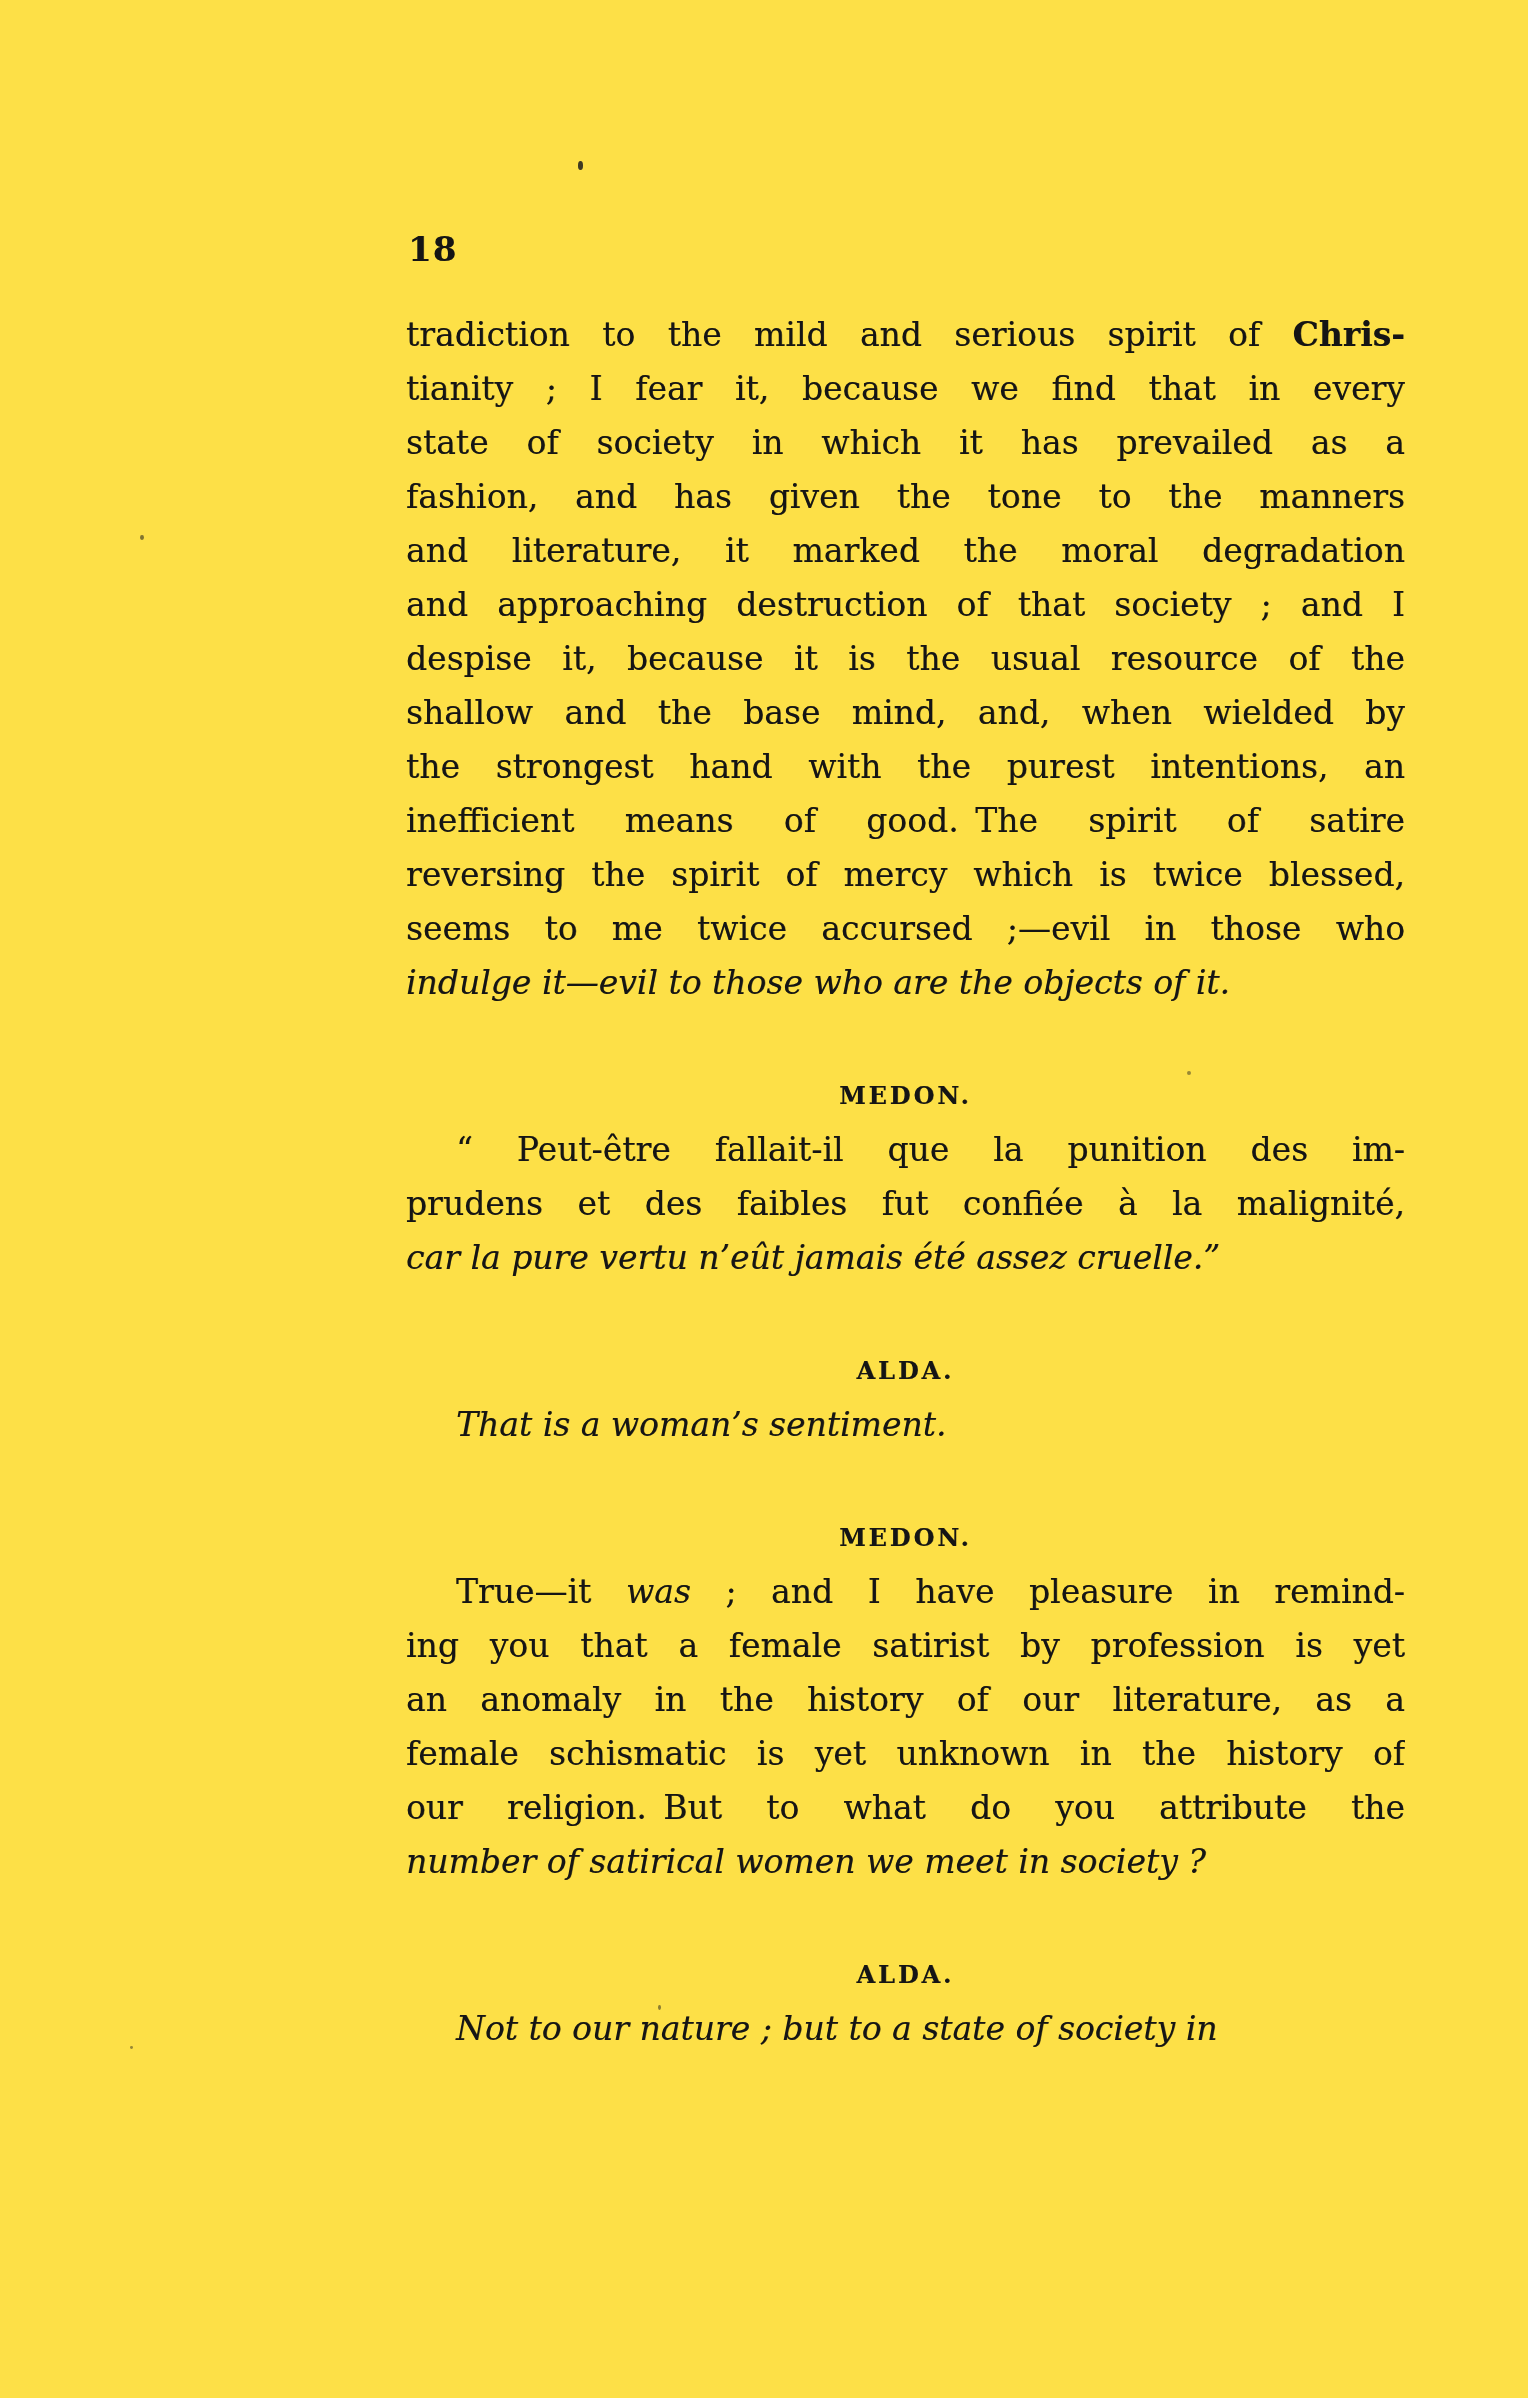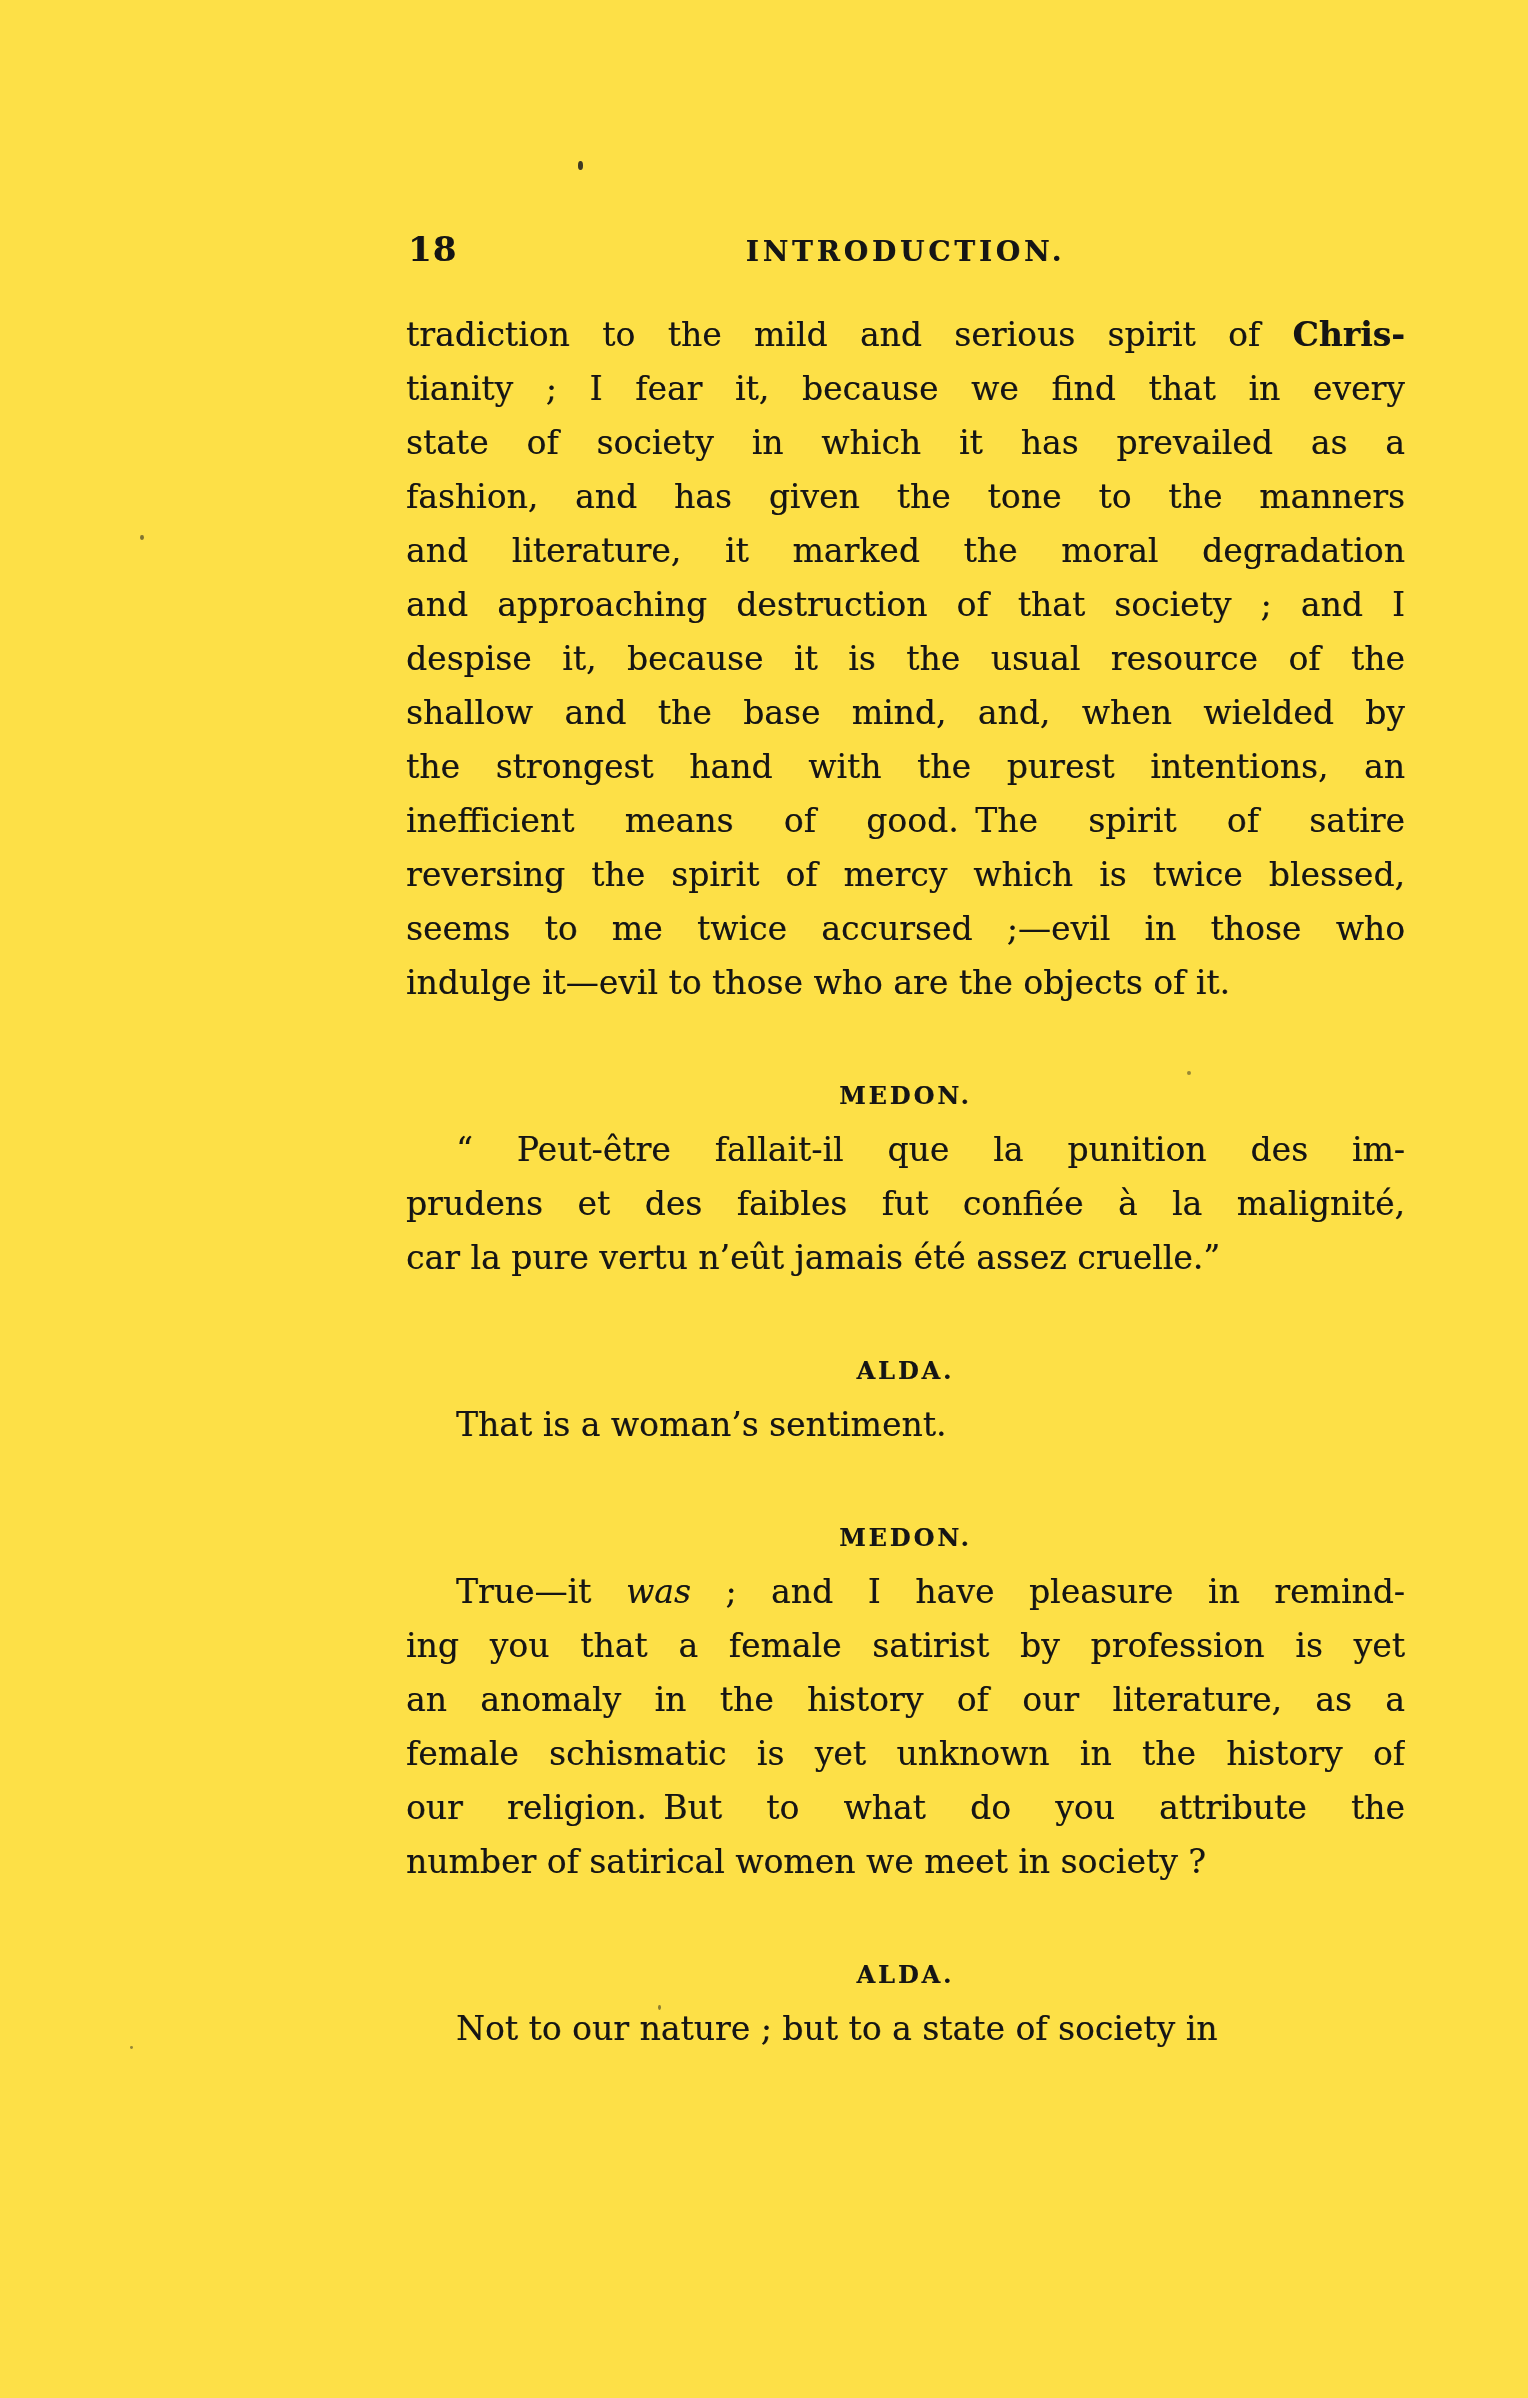--- a/index.html
+++ b/index.html
@@ -21,41 +21,40 @@
     position:absolute; left:406px; top:235px; width:999px;
     text-align:center; font-size:28px; font-weight:bold; letter-spacing:3.8px;
   }
   .text-column { position:absolute; left:406px; top:308px; width:999px; }
   .para { margin:0; }
   .line {
     height:54px; line-height:54px; font-size:33px;
     text-align:justify; text-align-last:justify;
     overflow:hidden;
   }
-  .line.last { text-align:center; text-align-last:left; }
+  .line.last { text-align:center; text-align-last:left;font-style:italic; }
   .line.indent { padding-left:50px; }
   .speaker {
     margin-top:59px; height:54px; line-height:54px;
     text-align:center; font-size:24px; font-weight:bold; letter-spacing:2.9px;
   }
   .speck { position:absolute; background:#1c1c1c; border-radius:50%; }
   .speck.s1 { left:578px; top:161px; width:4.8px; height:8.6px; opacity:.85; }
   .speck.s2 { left:140px; top:535px; width:3.8px; height:4.8px; opacity:.55; }
   .speck.s3 { left:1187px; top:1071px; width:3.8px; height:3.8px; opacity:.45; }
   .speck.s4 { left:658px; top:2005px; width:2.9px; height:4.8px; opacity:.5; }
   .speck.s5 { left:130px; top:2046px; width:2.9px; height:2.9px; opacity:.45; }
   i { font-style:italic; }
   b { font-weight:bold; }
 </style>
 </head>
 <body>
 
 <div class="page">
   <div class="pagenum">18</div>
-  <div class="running-title">INTRODUCTION.</div>
   <div class="text-column">
       <div class="para">
         <div class="line">tradiction to the mild and serious spirit of <b>Chris-</b></div>
         <div class="line">tianity ; I fear it, because we find that in every</div>
         <div class="line">state of society in which it has prevailed as a</div>
         <div class="line">fashion, and has given the tone to the manners</div>
         <div class="line">and literature, it marked the moral degradation</div>
         <div class="line">and approaching destruction of that society ; and I</div>
         <div class="line">despise it, because it is the usual resource of the</div>
         <div class="line">shallow and the base mind, and, when wielded by</div>

